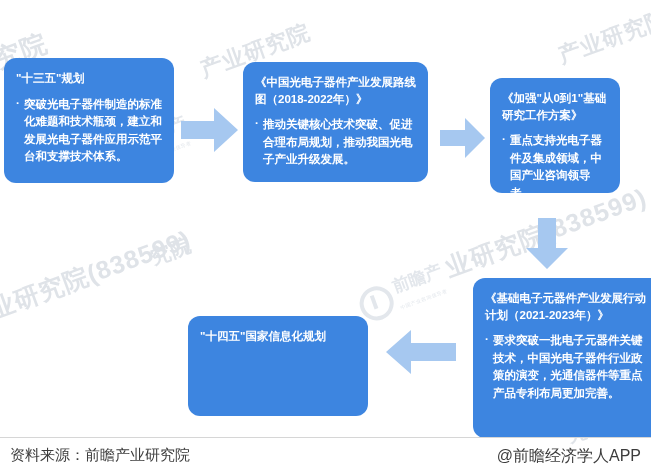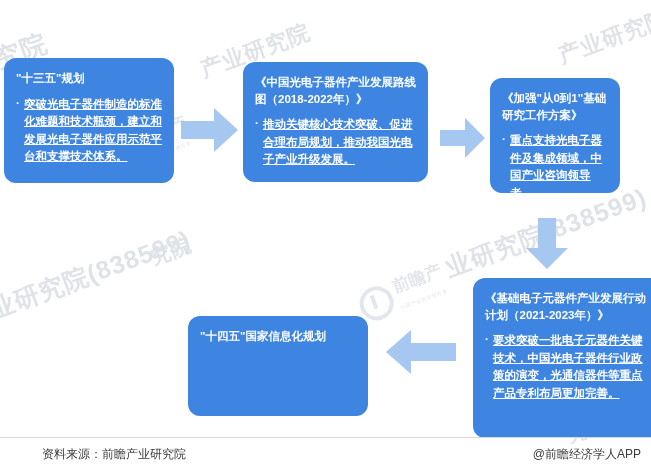--- a/index.html
+++ b/index.html
@@ -101,21 +101,20 @@
     margin-bottom: 9px;
     color: #ffffff;
   }
   .pbox .p-bullet {
     font-size: 11.5px;
     line-height: 1.52;
     font-weight: bold;
     color: #ffffff;
     position: relative;
     padding-left: 8px;
-    text-decoration: underline;
   }
   .pbox .p-bullet::before {
     content: "·";
     position: absolute;
     left: 0;
     top: -1px;
     font-weight: bold;
   }
 
   
@@ -142,30 +141,29 @@
     position: absolute;
     left: 0; top: 437px;
     width: 651px; height: 1px;
     background: #d6d6d6;
     z-index: 5;
   }
   #source-text {
     position: absolute;
     left: 10px;
     top: 446px;
-    font-size: 12px;
+    font-size: 15px;
     color: #3c3c3c;
     z-index: 5;
-    margin-left: 32px;
   }
   #brand-text {
     position: absolute;
     right: 10px;
     top: 446px;
-    font-size: 12px;
+    font-size: 16px;
     color: #3c3c3c;
     z-index: 5;
   }
 </style>
 </head>
 <body>
 
 <div id="canvas">
 
   <div class="wm" style="left:-6px; top:34px; font-size:26px; transform:rotate(-20deg);">究院</div>

